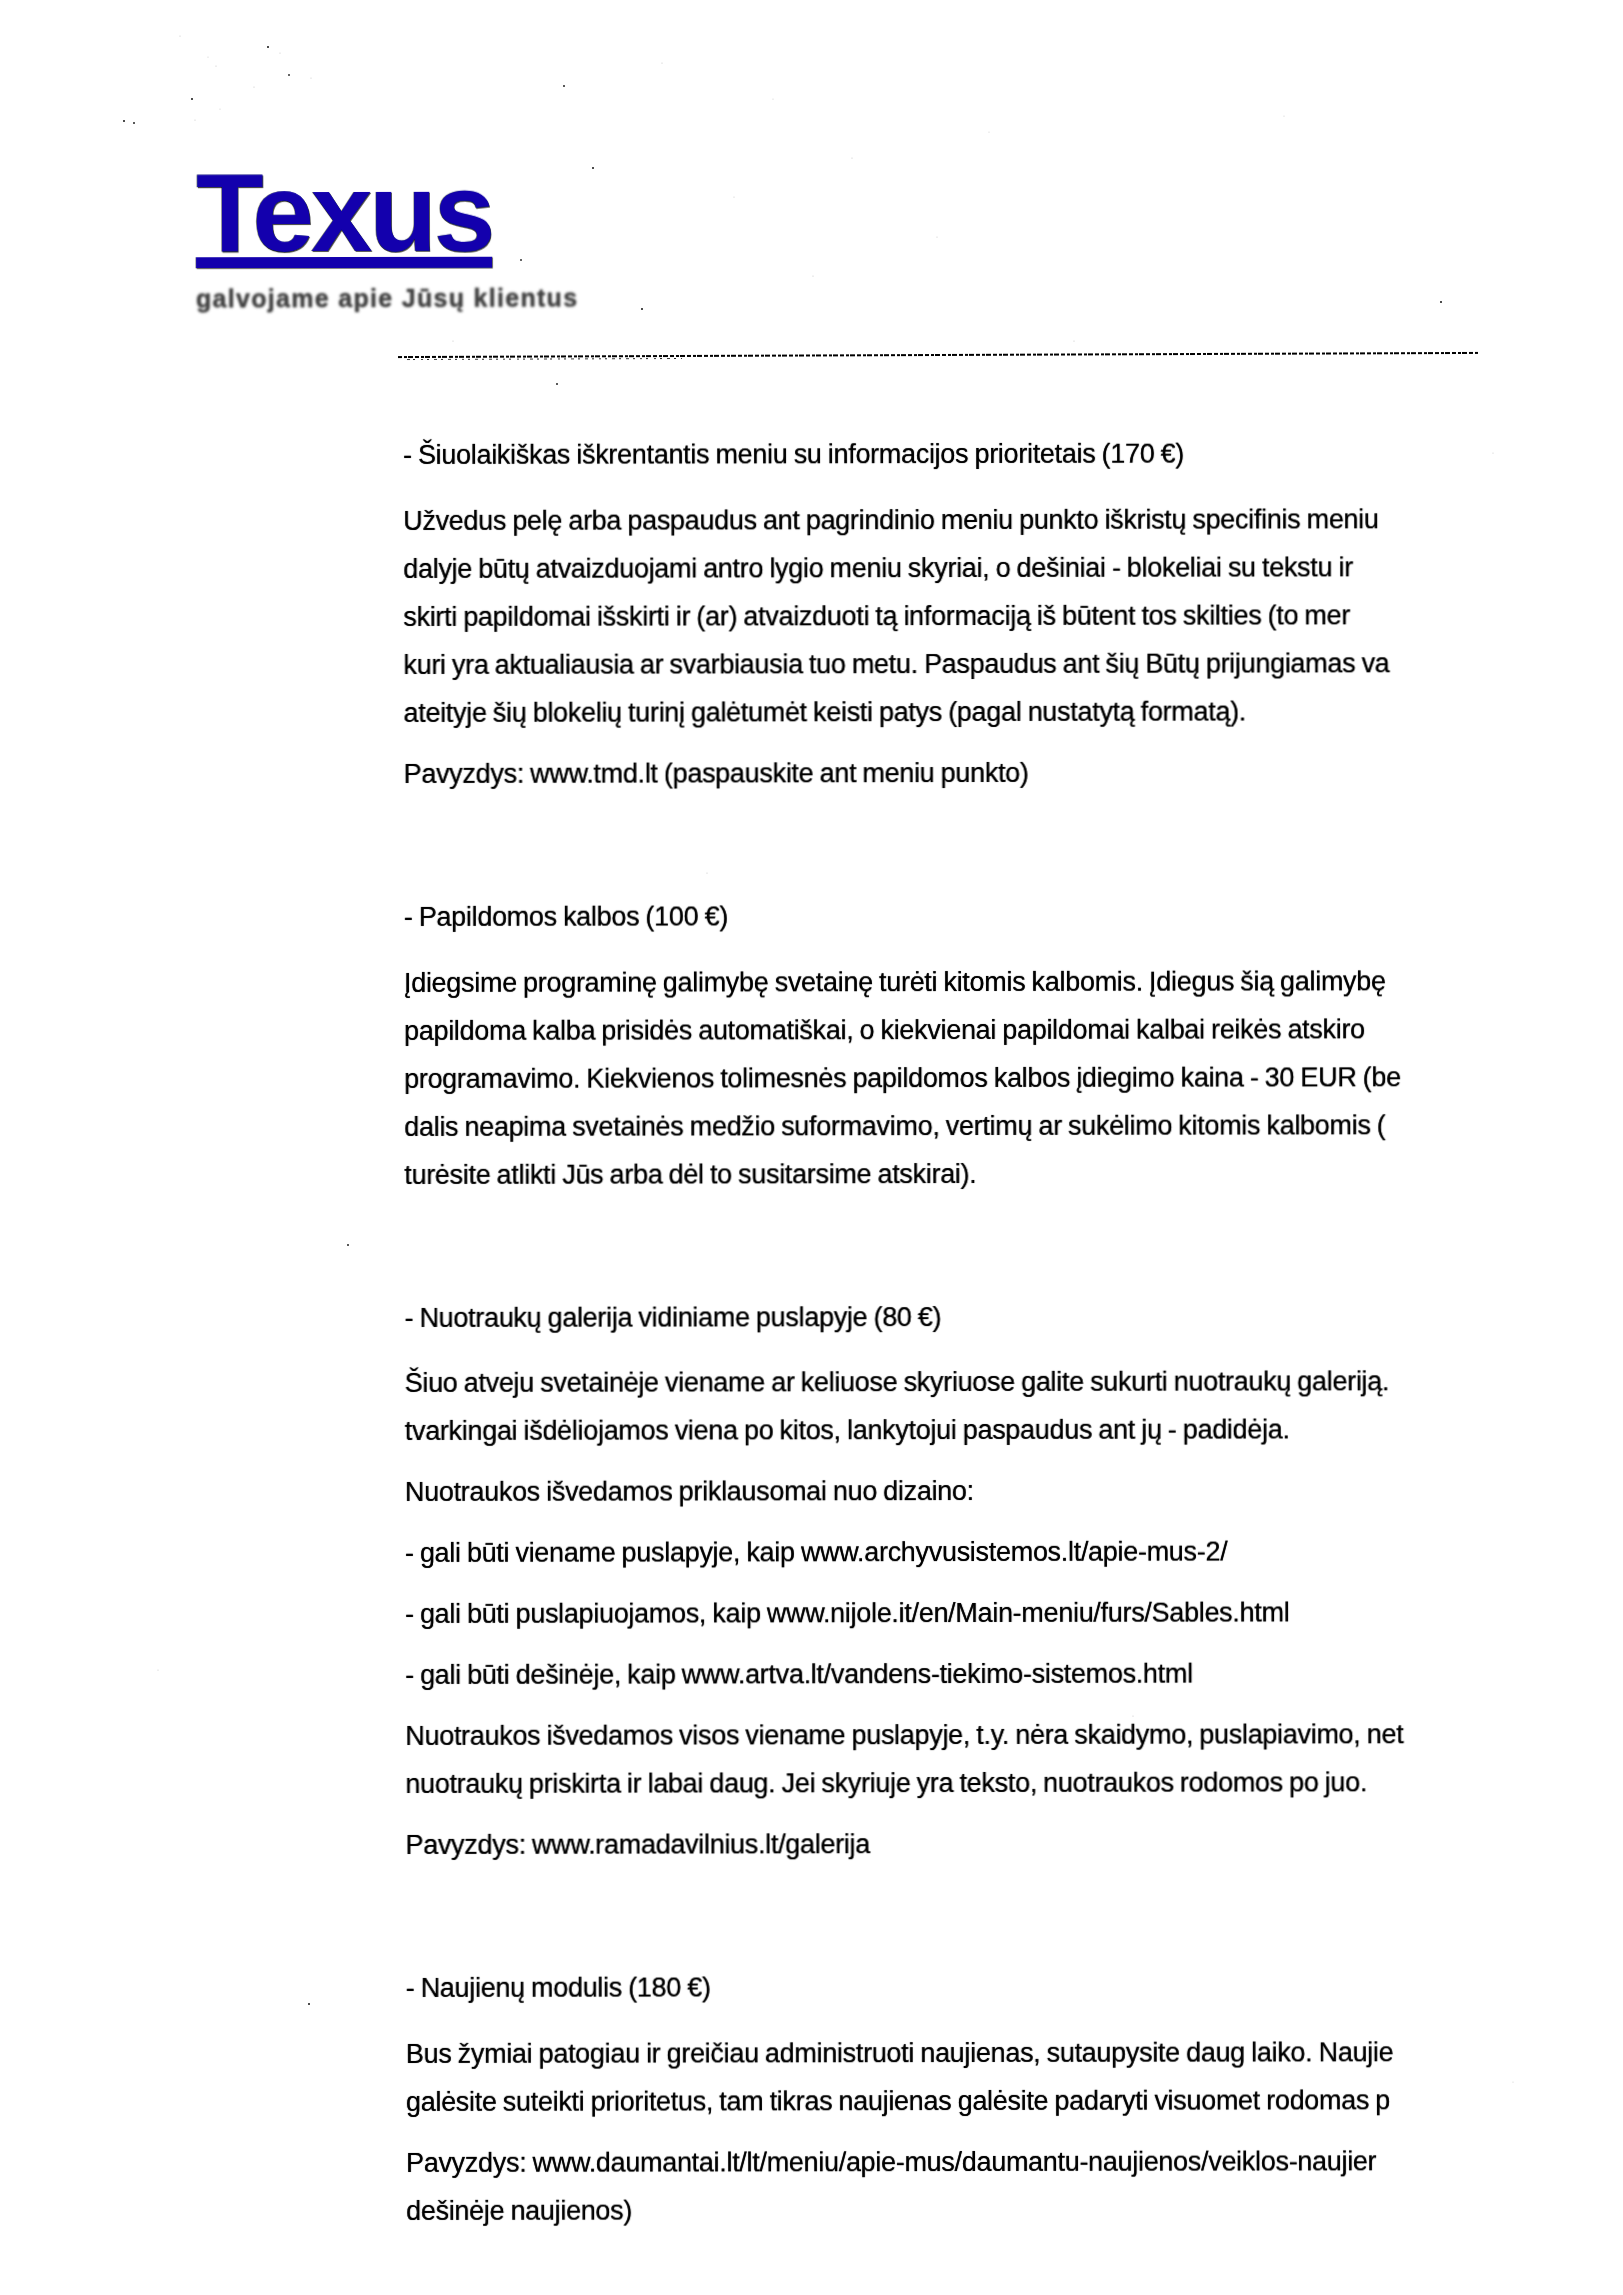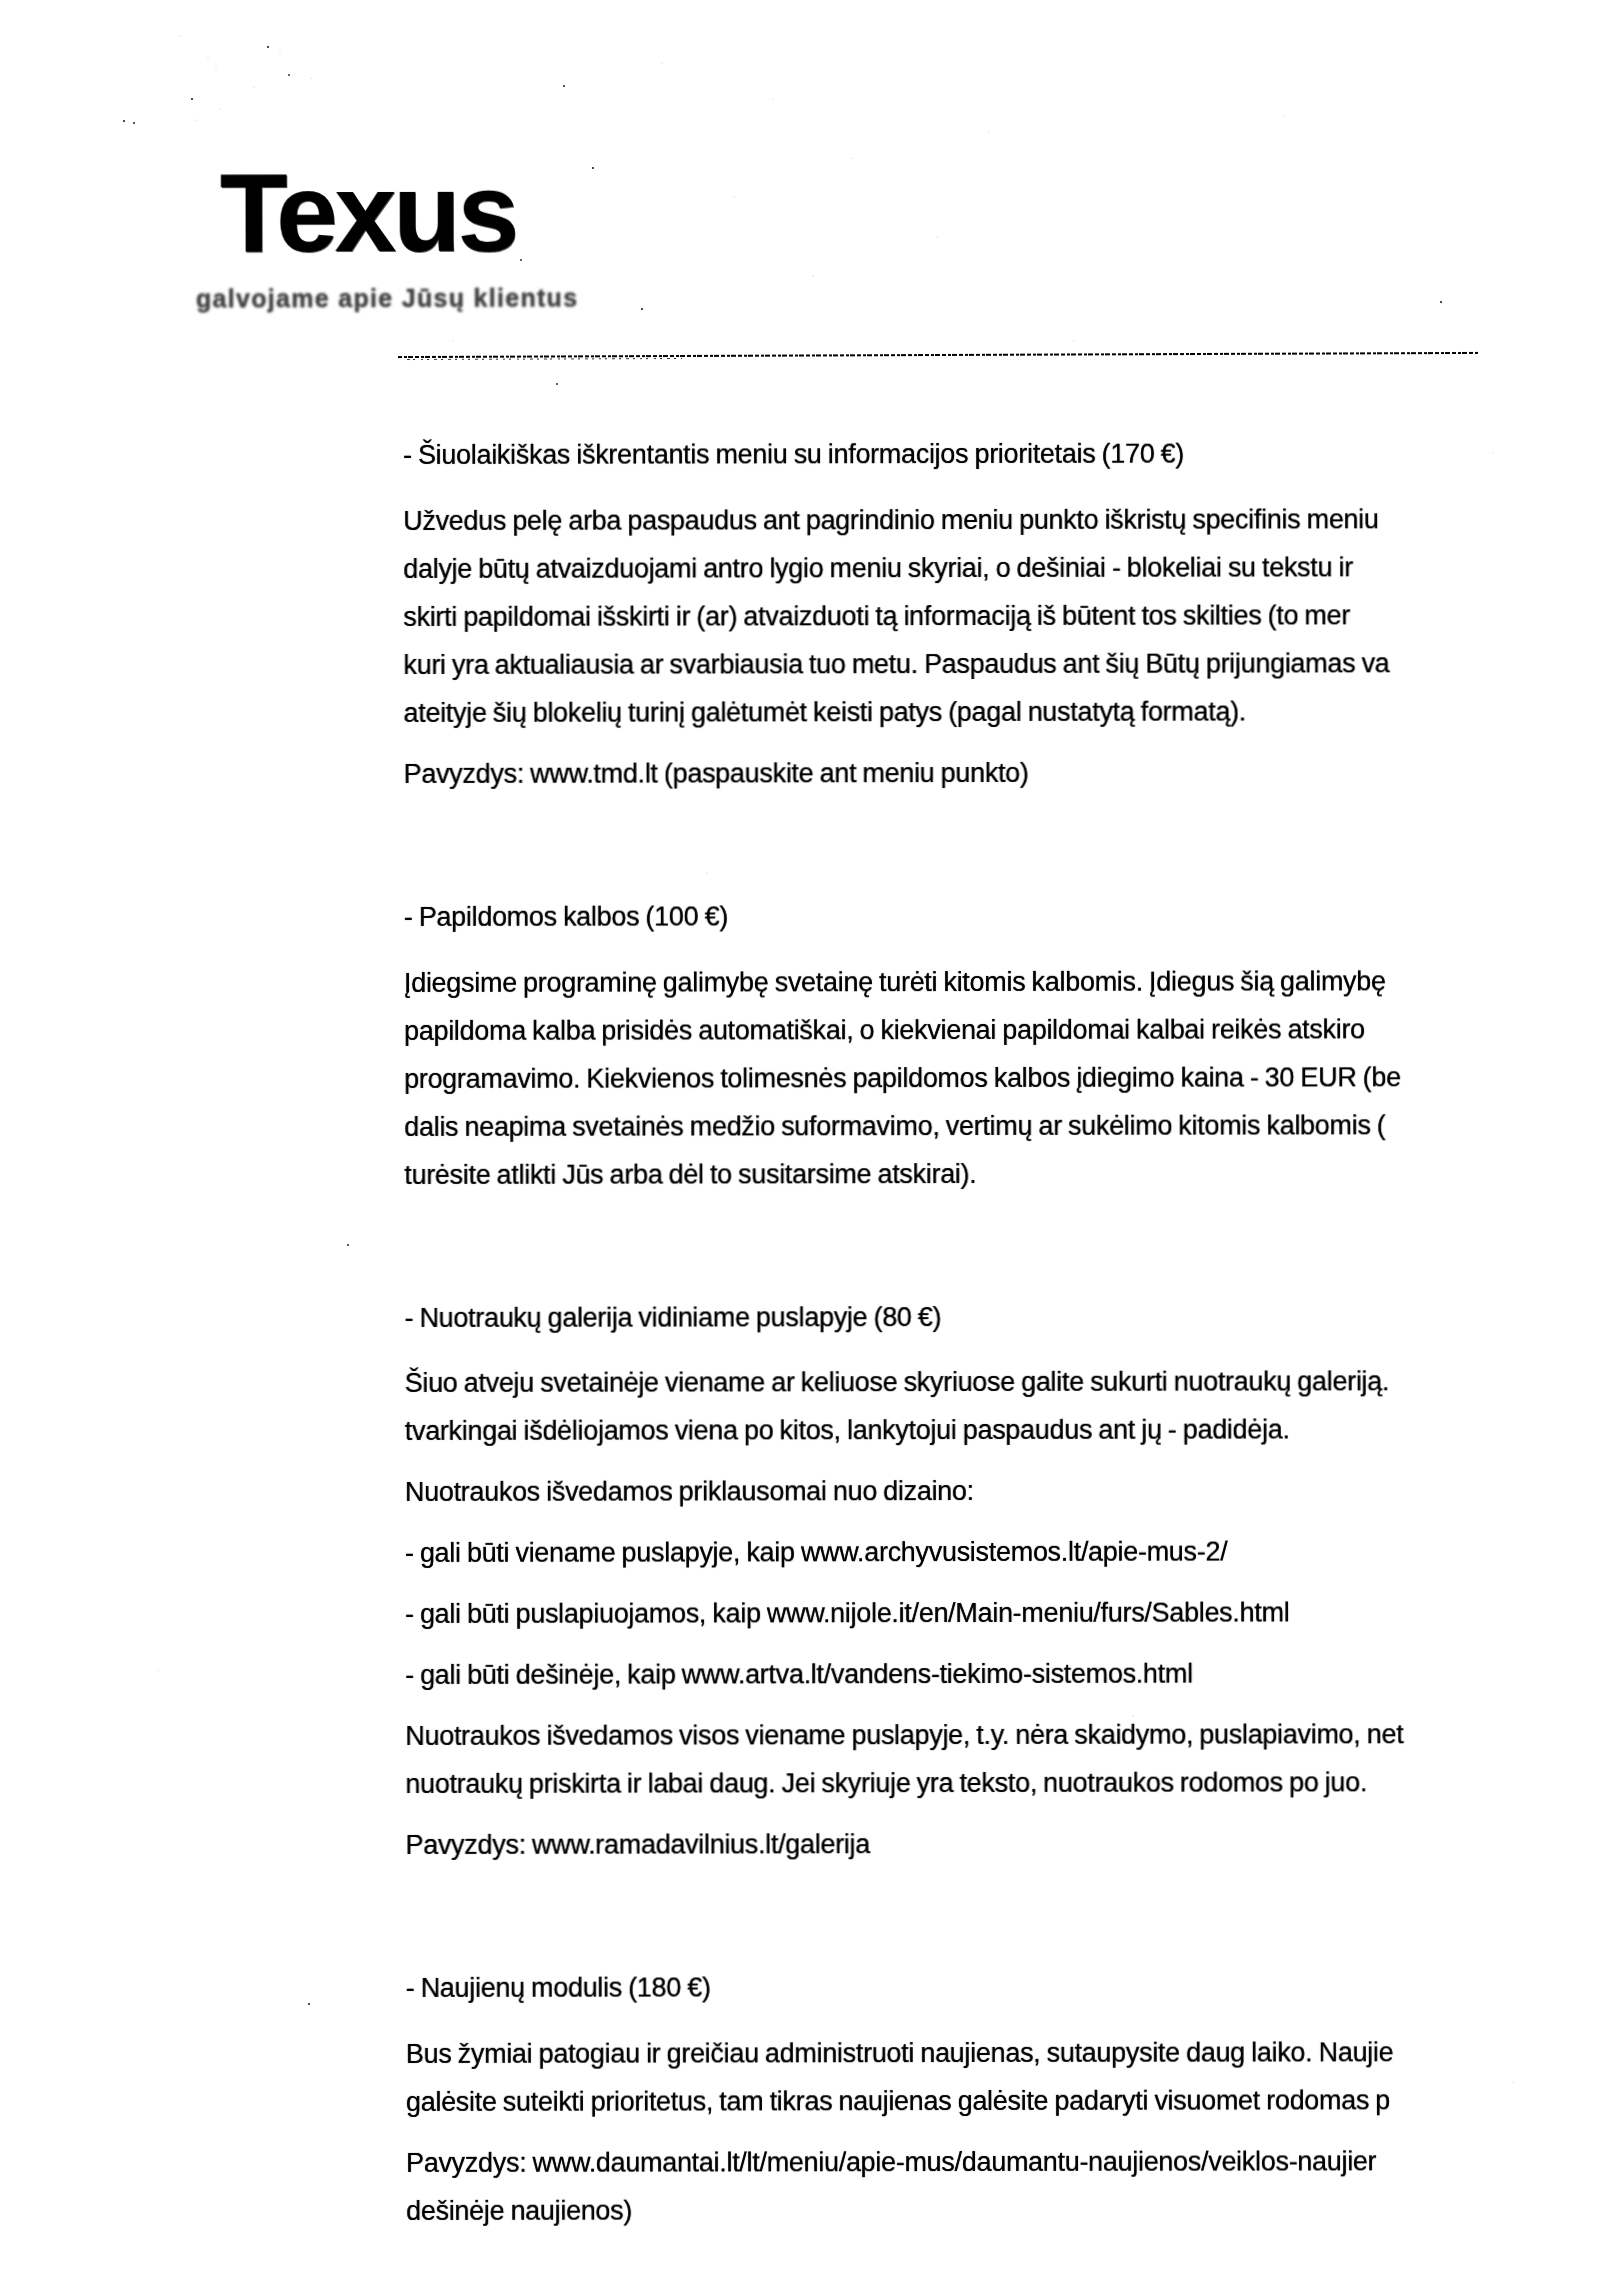--- a/index.html
+++ b/index.html
@@ -13,30 +13,31 @@
     height: 2295px;
     background: #ffffff;
     overflow: hidden;
     font-family: "Liberation Sans", "DejaVu Sans", sans-serif;
     color: #0b0b0b;
   }
 
   
   .brand {
     position: absolute;
-    left: 220px;
+    left: 196px;
     top: 158px;
     font-size: 111px;
     font-weight: bold;
     letter-spacing: -3.3px;
     line-height: 1;
-    color: #0f172a;
+    color: #4c1d95;
     filter: blur(0.5px) contrast(2.1);
     text-shadow: 0.7px 0.7px 0 rgba(0,0,0,0.65), -0.7px 0 0 rgba(0,0,0,0.4);
     transform: rotate(-0.1deg);
+    text-decoration: underline;
   }
   .tagline {
     position: absolute;
     left: 196px;
     top: 283px;
     font-size: 25px;
     font-weight: bold;
     letter-spacing: 1.3px;
     line-height: 1.2;
     color: #1c1c1c;

